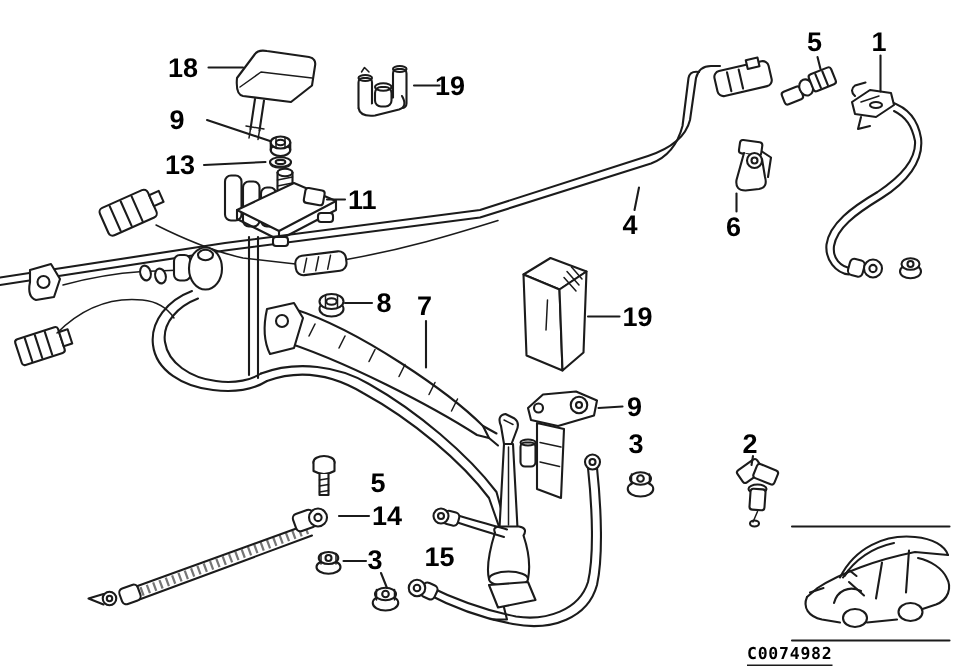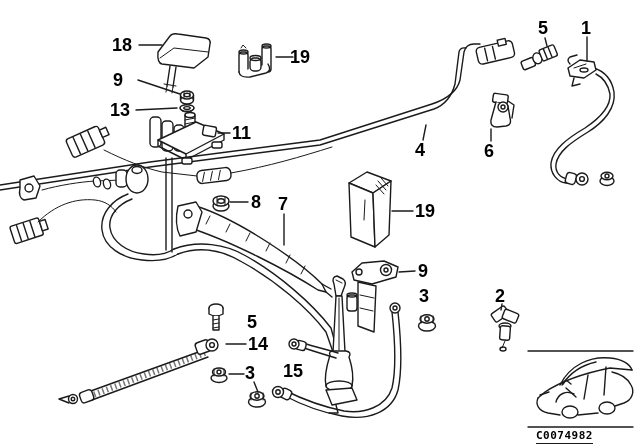--- a/index.html
+++ b/index.html
@@ -8,21 +8,21 @@
          font-family:"Liberation Sans",sans-serif;}
   #art{position:absolute;left:0;top:0;}
   #art path,#art line,#art ellipse,#art circle,#art rect,#art polyline,#art polygon{
       stroke:var(--line);stroke-width:1.4;fill:none;stroke-linecap:round;stroke-linejoin:round;}
   #art .f{fill:#ffffff;}
   #art .thin{stroke-width:1;}
   #art .th2{stroke-width:1.8;}
   #art .braid{stroke-width:6;stroke-dasharray:1.5 3;opacity:.6;stroke-linecap:butt;}
   .callout{position:absolute;font-weight:bold;font-size:18px;line-height:1;color:var(--text);
            letter-spacing:0px;}
-  .code{position:absolute;left:536px;top:429px;font-family:"DejaVu Sans Mono",monospace;
+  .code{position:absolute;left:498px;top:429px;font-family:"DejaVu Sans Mono",monospace;
         font-size:11px;font-weight:bold;color:var(--text);border-bottom:1.5px solid var(--line);
         padding-bottom:1px;letter-spacing:.5px;}
 </style>
 </head>
 <body>
 
 <div class="stage">
 
   <svg id="art" width="640" height="448" viewBox="0 0 640 448">
 

